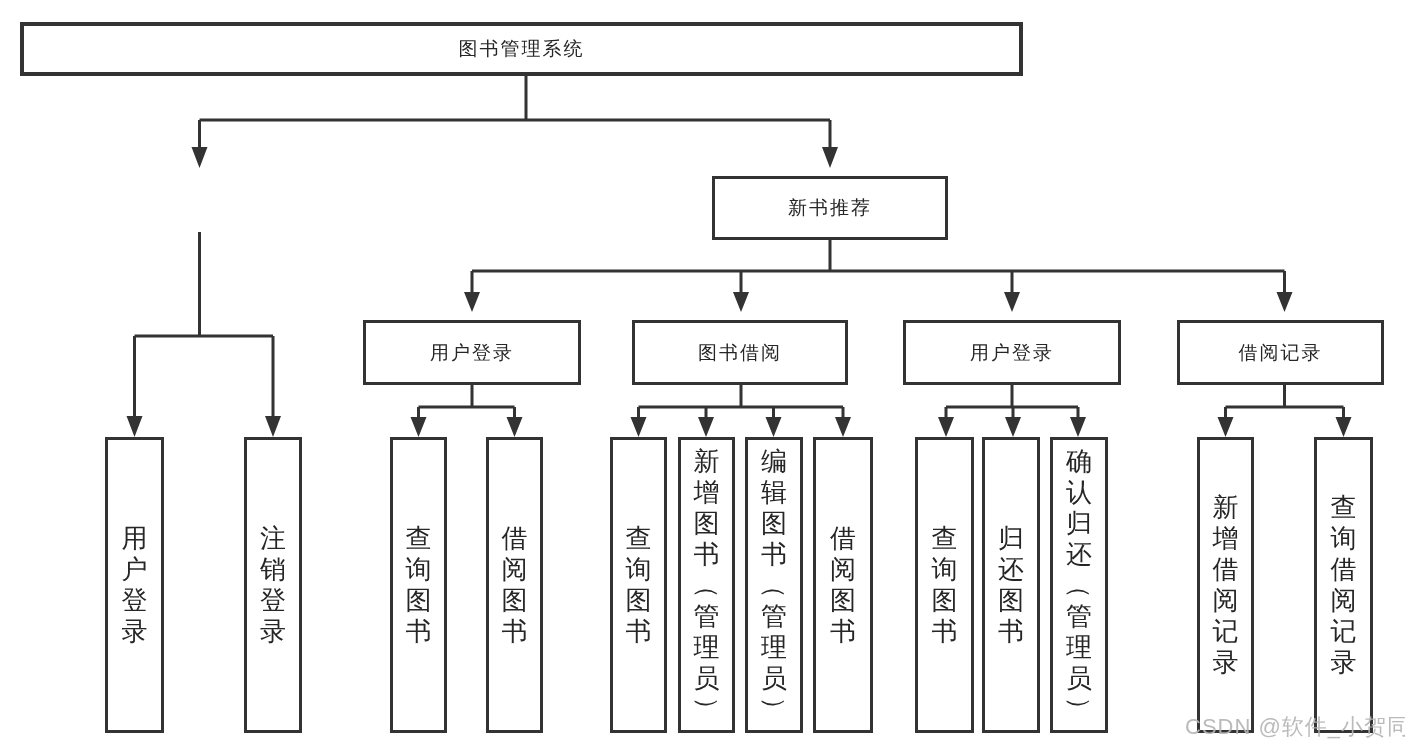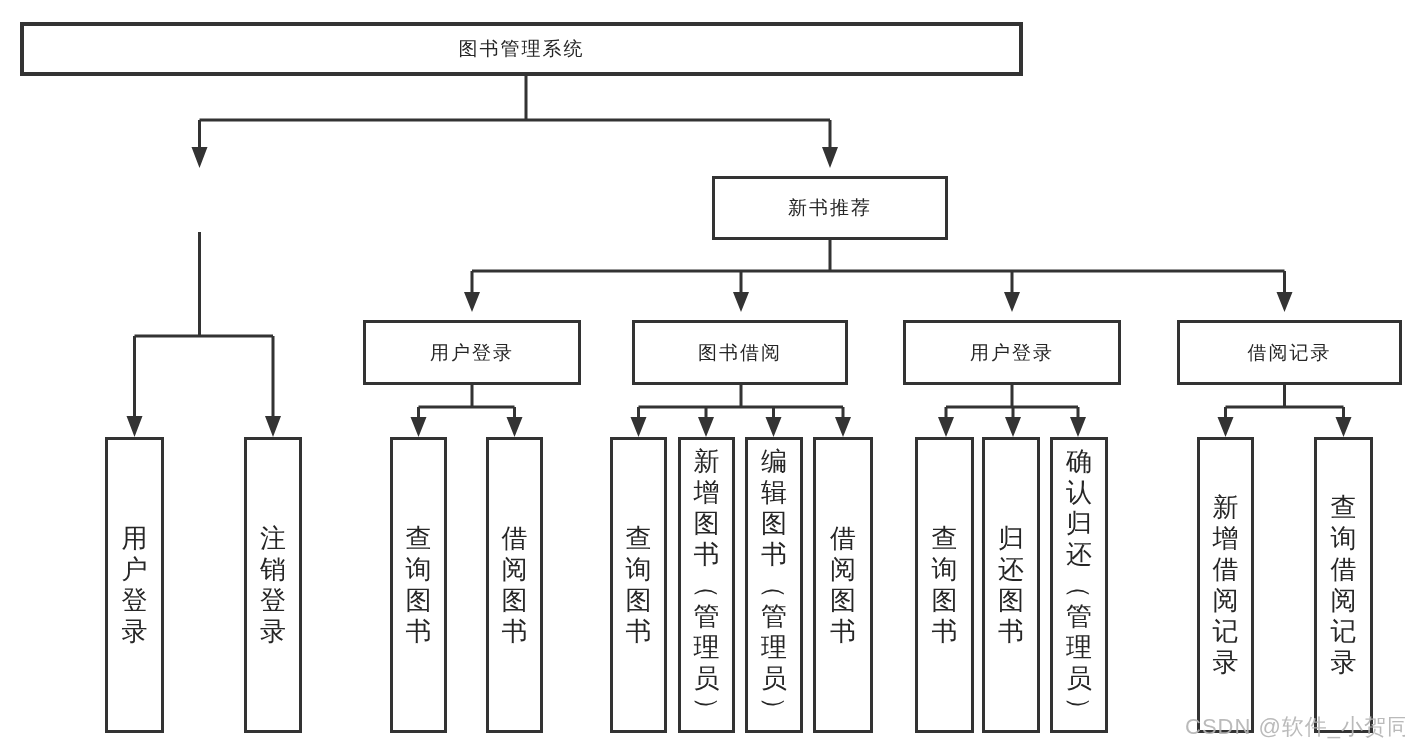--- a/index.html
+++ b/index.html
@@ -70,21 +70,21 @@
       M1335.5 417 L1351.5 417 L1343.5 437 Z"></path>
   </svg>
 
   <div class="box hbox root" style="left:20px;top:14px;width:1003px;height:54px">图书管理系统</div>
 
   <div class="box hbox" style="left:712px;top:168px;width:236px;height:64px">新书推荐</div>
 
   <div class="box hbox" style="left:363px;top:312px;width:218px;height:65px">用户登录</div>
   <div class="box hbox" style="left:632px;top:312px;width:216px;height:65px">图书借阅</div>
   <div class="box hbox" style="left:903px;top:312px;width:218px;height:65px">用户登录</div>
-  <div class="box hbox" style="left:1177px;top:312px;width:225px;height:65px">借阅记录</div>
+  <div class="box hbox" style="left:1177px;top:312px;width:207px;height:65px">借阅记录</div>
 
   <div class="box vbox" style="left:105px;top:437px;width:59px;height:296px">
       <span class="vchar">用</span>
       <span class="vchar">户</span>
       <span class="vchar">登</span>
       <span class="vchar">录</span>
     </div>
   <div class="box vbox" style="left:244px;top:437px;width:58px;height:296px">
       <span class="vchar">注</span>
       <span class="vchar">销</span>

